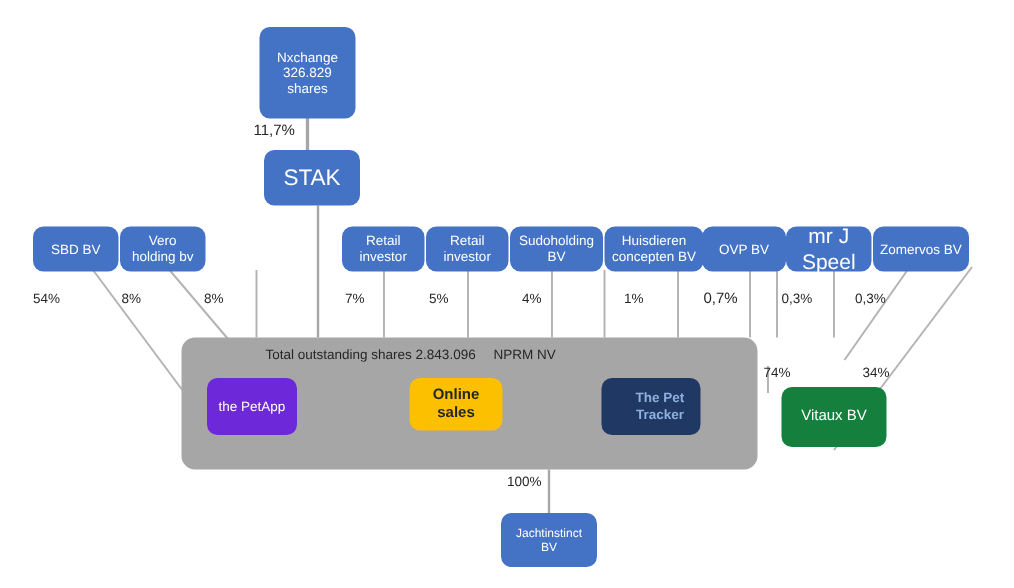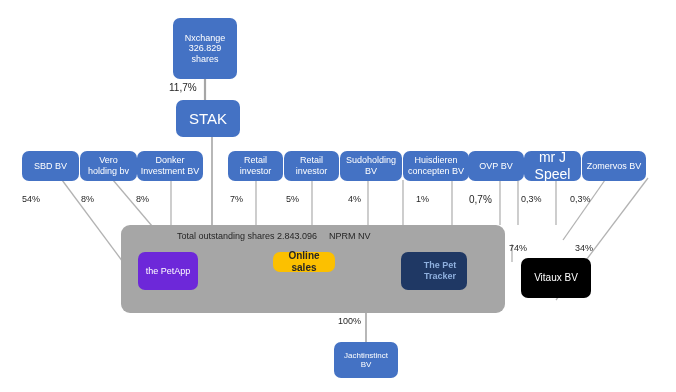--- a/index.html
+++ b/index.html
@@ -49,21 +49,21 @@
     background: #fcc000;
     color: #262626;
     font-weight: bold;
   }
   .node-navy {
     background: #1f3864;
     color: #8fb0de;
     font-weight: bold;
   }
   .node-brown {
-    background: #000000;
+    background: #15803d;
     color: #ffffff;
     text-align: right;
   }
   .node span {
     display: block;
     padding: 0 3px;
   }
   .group-box {
     position: absolute;
     box-sizing: border-box;
@@ -144,26 +144,20 @@
   <div class="pct" style="left:22px; top:194px; font-size:9px;">54%</div>
 
   <div class="node node-blue" style="left:80px; top:151px; width:57px; height:30px; font-size:9px;">
     <div>
       <span>Vero</span>
       <span>holding bv</span>
     </div>
   </div>
   <div class="pct" style="left:81px; top:194px; font-size:9px;">8%</div>
 
-  <div class="node node-blue" style="left:137px; top:151px; width:66px; height:30px; font-size:9px;">
-    <div>
-      <span>Donker</span>
-      <span>Investment BV</span>
-    </div>
-  </div>
   <div class="pct" style="left:136px; top:194px; font-size:9px;">8%</div>
 
   <div class="node node-blue" style="left:228px; top:151px; width:55px; height:30px; font-size:9px;">
     <div>
       <span>Retail</span>
       <span>investor</span>
     </div>
   </div>
   <div class="pct" style="left:230px; top:194px; font-size:9px;">7%</div>
 
@@ -207,21 +201,21 @@
   <div class="pct" style="left:570px; top:194px; font-size:9px;">0,3%</div>
 
   <div class="group-box" style="left:121px; top:225px; width:384px; height:88px;"></div>
   <div class="group-title" style="left:131px; top:231px; font-size:9px;">Total outstanding shares 2.843.096</div>
   <div class="group-title" style="left:283px; top:231px; font-size:9px;">NPRM NV</div>
 
   <div class="node node-orange" style="left:138px; top:252px; width:60px; height:38px; font-size:9px;">
     <span>the PetApp</span>
   </div>
 
-  <div class="node node-yellow" style="left:273px; top:252px; width:62px; height:20px; font-size:10px;">
+  <div class="node node-yellow" style="left:273px; top:252px; width:62px; height:35px; font-size:10px;">
     <span>Online sales</span>
   </div>
 
   <div class="node node-navy" style="left:401px; top:252px; width:66px; height:38px; font-size:9px;padding-left:12px;">
     <span>The Pet Tracker</span>
   </div>
 
   <div class="pct" style="left:509px; top:243px; font-size:9px;">74%</div>
   <div class="pct" style="left:575px; top:243px; font-size:9px;">34%</div>
   <div class="node node-brown" style="left:521px; top:258px; width:70px; height:40px; font-size:10px;">

